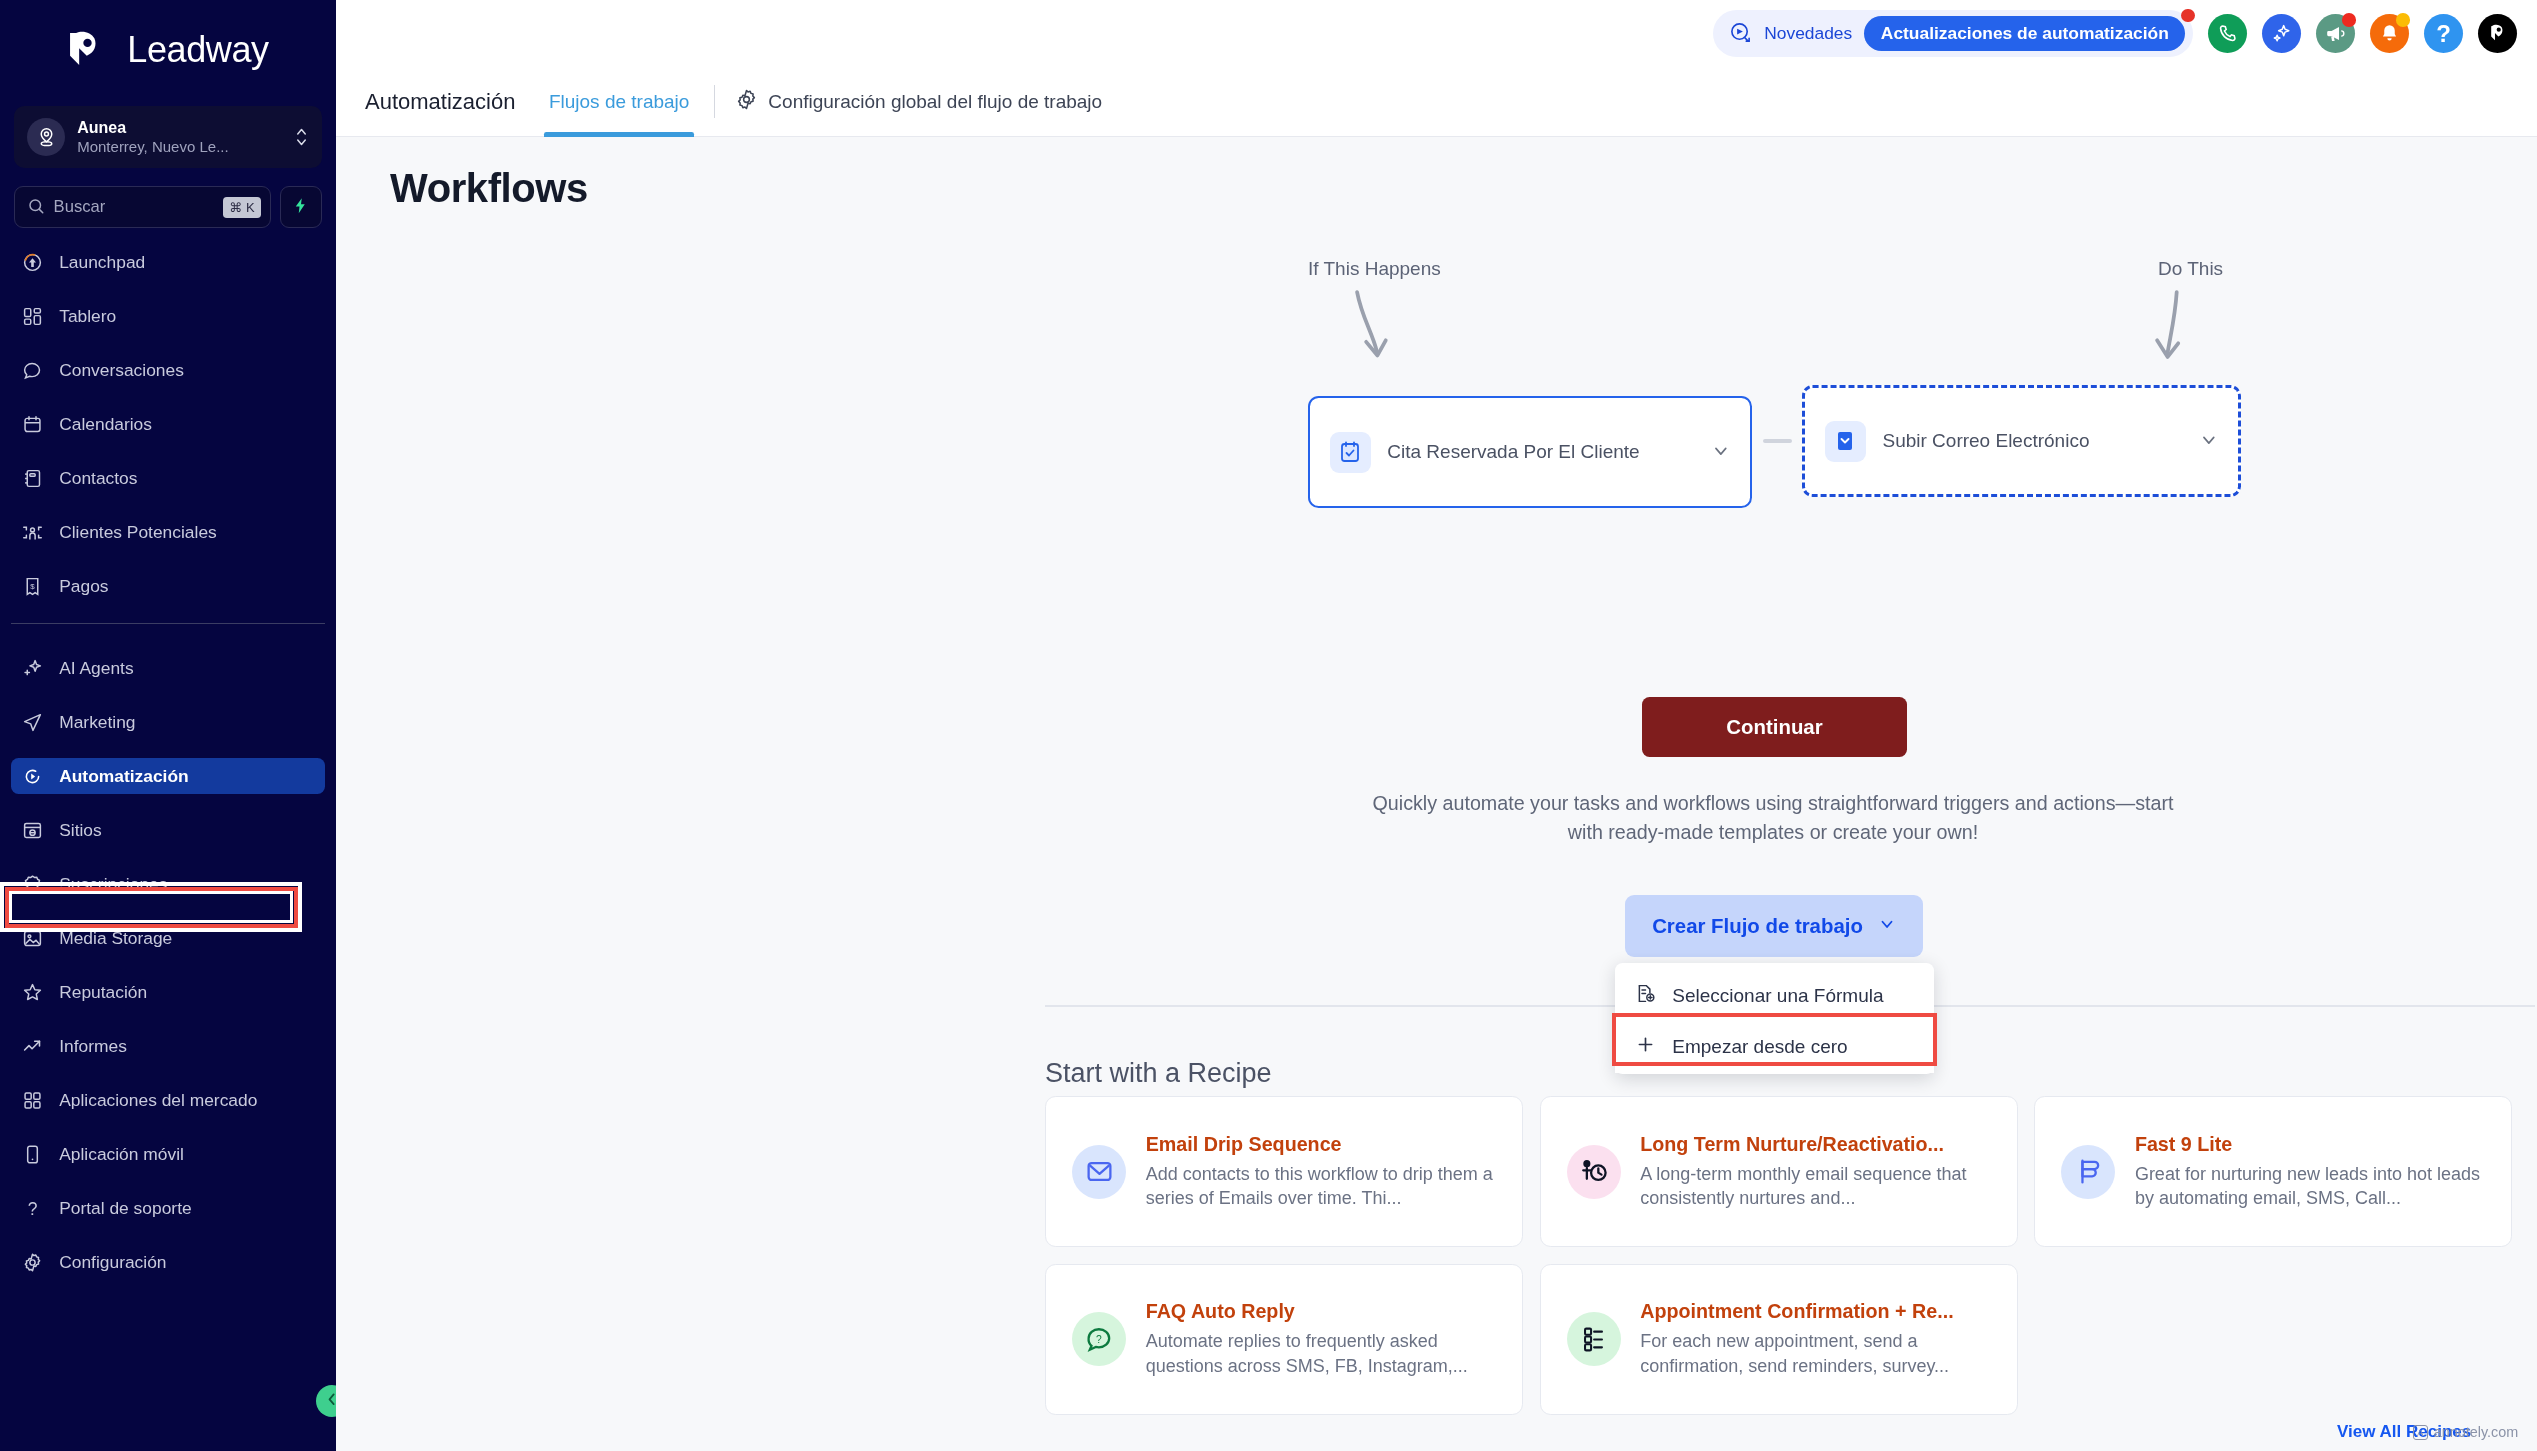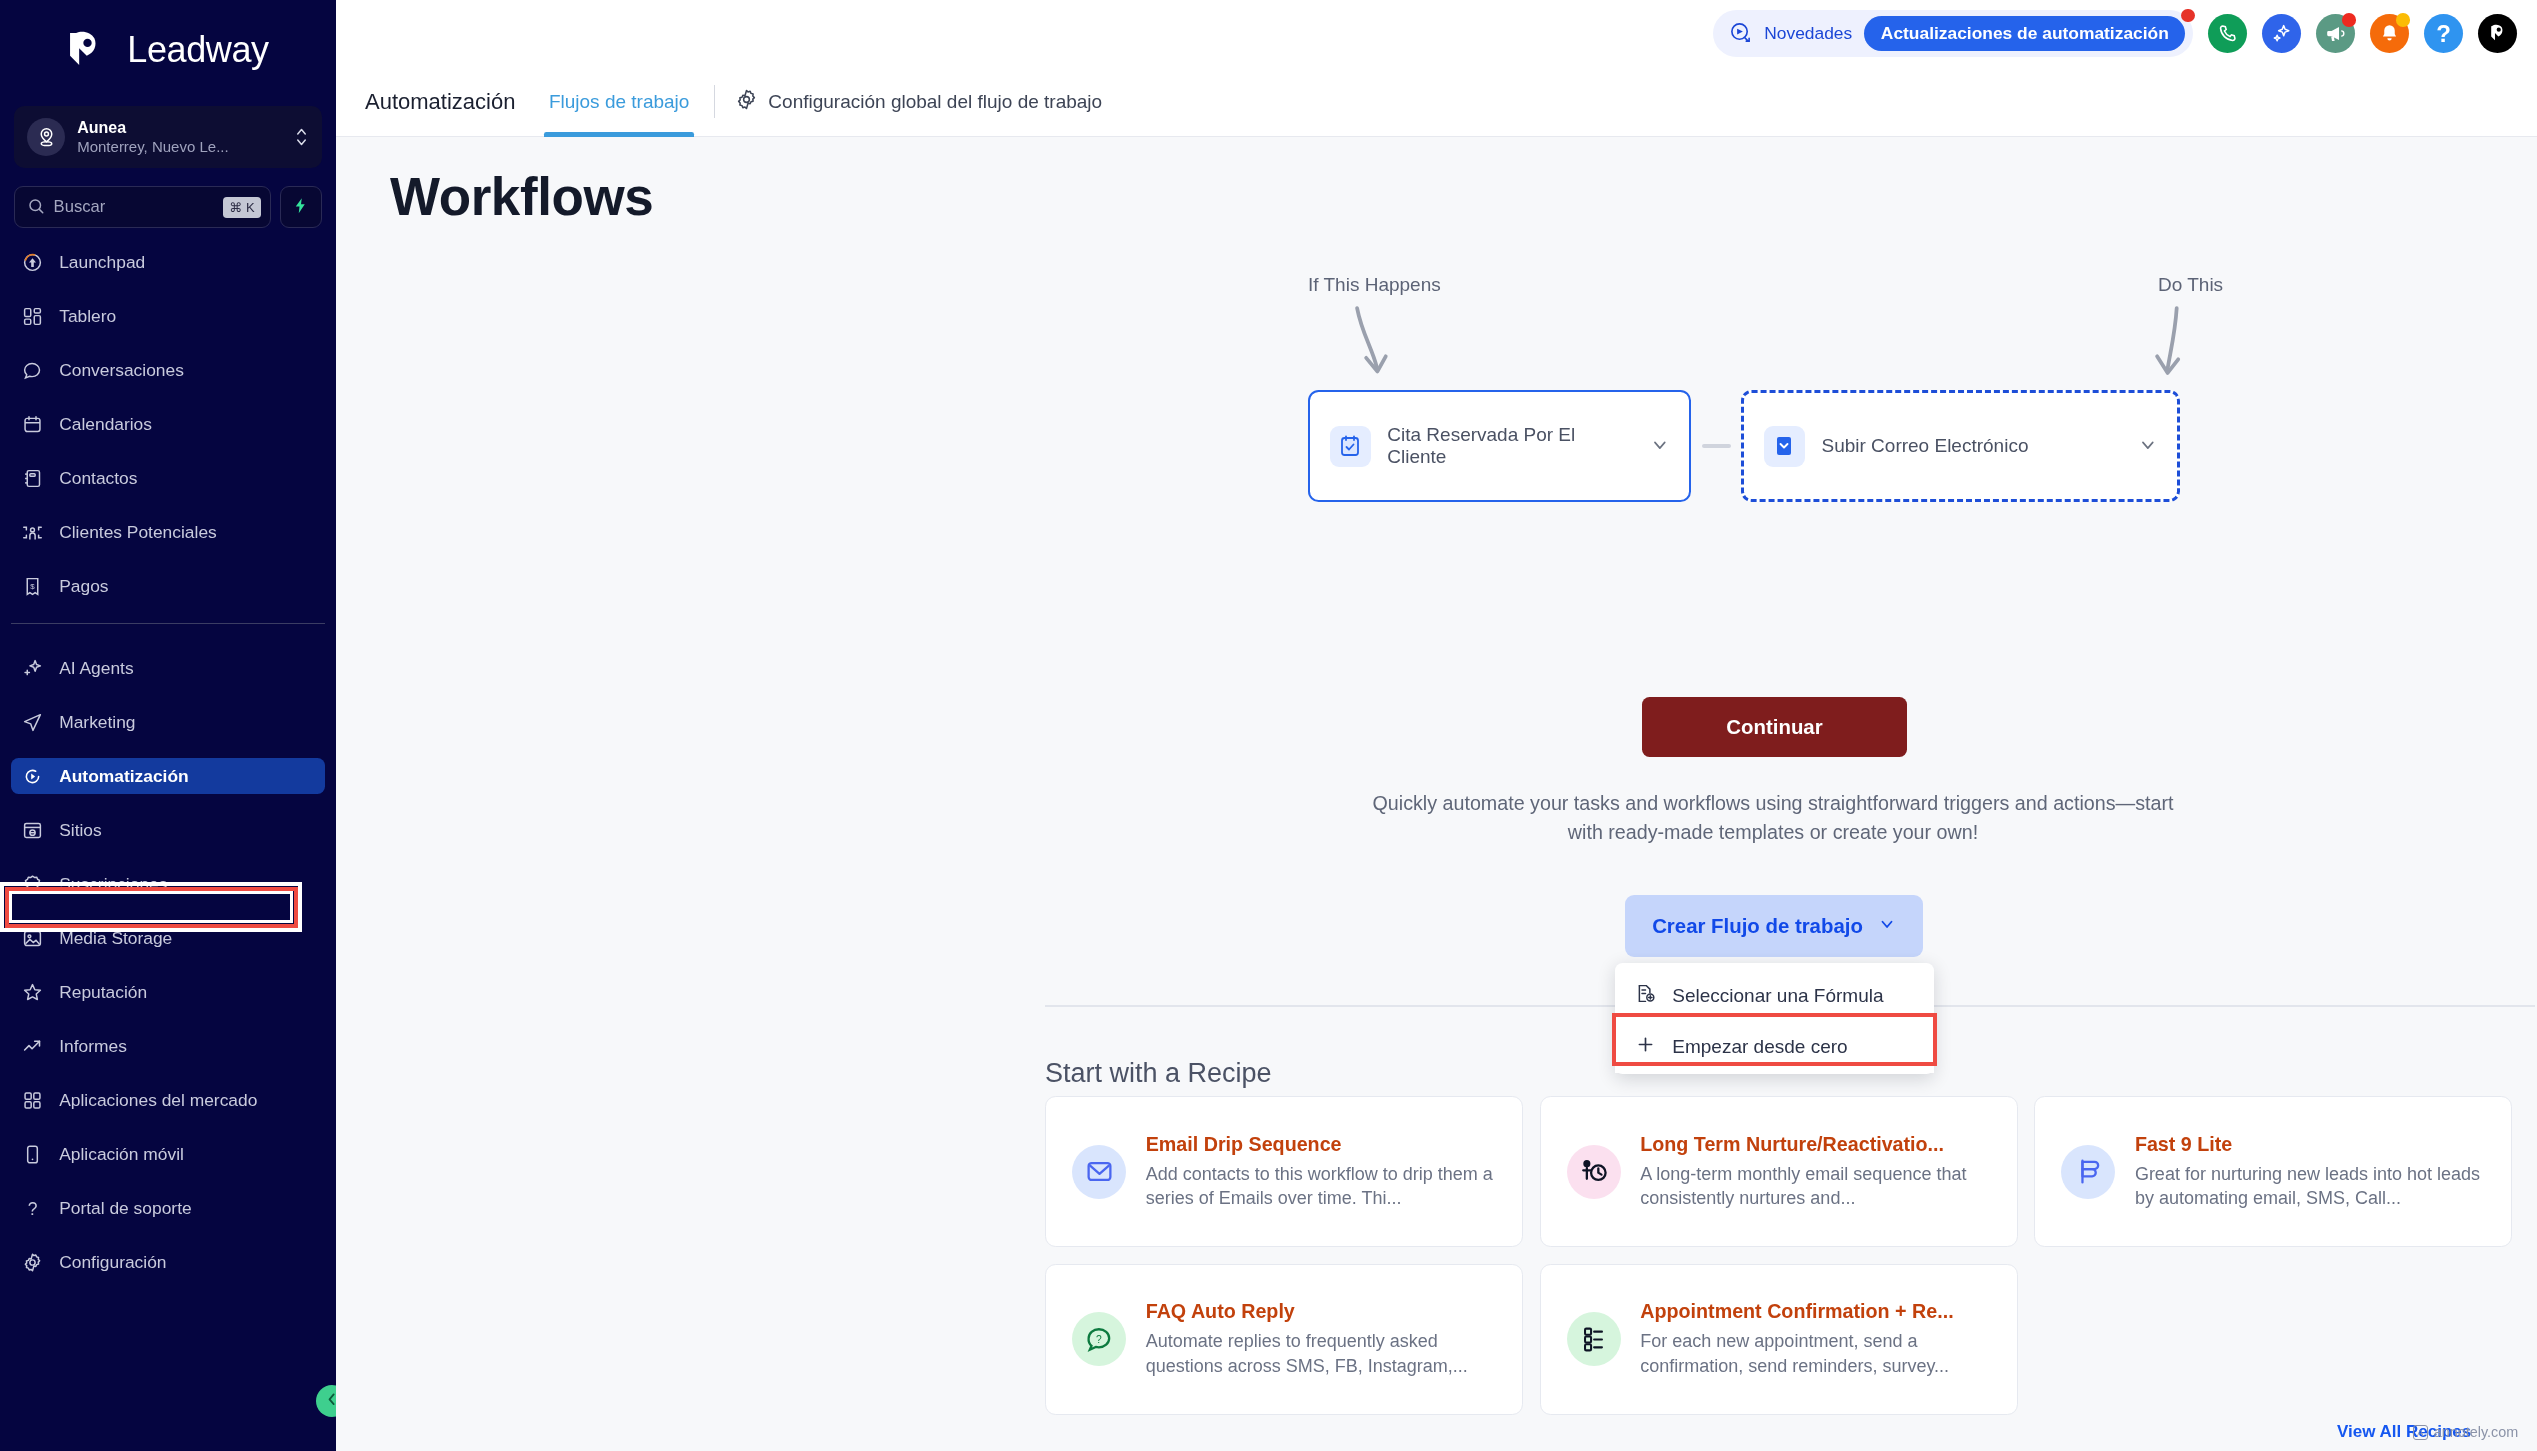--- a/index.html
+++ b/index.html
@@ -124,35 +124,35 @@
     font-size:19px; color:#3a9bdc; height:70px; display:flex; align-items:center;
     padding: 0 4.5px; position:relative; font-weight:400;
   }
   .tab.active::after {
     content:''; position:absolute; left:0; right:0; bottom:0; height:4.5px; background:#3a9bdc; border-radius:2.3px 2.3px 0 0;
   }
   .tab-sep { width:1.5px; height:33px; background:#d5d8e0; margin: 0 19.7px; }
   .tab-link { display:flex; align-items:center; gap:10.6px; font-size:19px; color:#3d4455; }
 
   .page { position:relative; height: calc(1452px - 67px - 70px); overflow:hidden; }
-  .page-title { font-size:53px; font-weight:700; color:#141a2a; padding: 29px 0 0 54px; letter-spacing:-0.4px; }
+  .page-title { font-size:40px; font-weight:700; color:#141a2a; padding: 29px 0 0 54px; letter-spacing:-0.4px; }
 
   .builder { position:relative; width:100%; margin-top: 36px; }
 
   .lbl-if { position:absolute; left:972px; top:10.6px; font-size:19px; color:#5c6376; }
   .lbl-do { position:absolute; left:1822px; top:10.6px; font-size:19px; color:#5c6376; }
   .arrow-left { position:absolute; left:1006px; top:39px; }
   .arrow-right { position:absolute; left:1815px; top:39px; }
 
   .selects { position:absolute; top:127px; left:972px; display:flex; align-items:center; }
   .sel {
     height:112px; background:#fff; border-radius:10.6px;
     display:flex; align-items:center; padding: 0 19.7px; gap:16.6px;
   }
-  .sel-trigger { width:383px; border:2.3px solid #2563eb; }
+  .sel-trigger { width:444px; border:2.3px solid #2563eb;margin-top:22px; }
   .sel-action { width:439px; border:3px dashed #1d4ed8; }
   .sel-ic {
     width:41px;height:41px;border-radius:9px;background:#e5edff;
     display:flex;align-items:center;justify-content:center; flex:0 0 41px;
   }
   .sel-txt { flex:1; font-size:19px; color:#4a5163; }
   .sel-chev { color:#6b7280; }
   .connector { width:29px; height:4.5px; background:#d0d4dd; border-radius:2.3px; margin: 0 10.6px; }
 
   .continuar {

